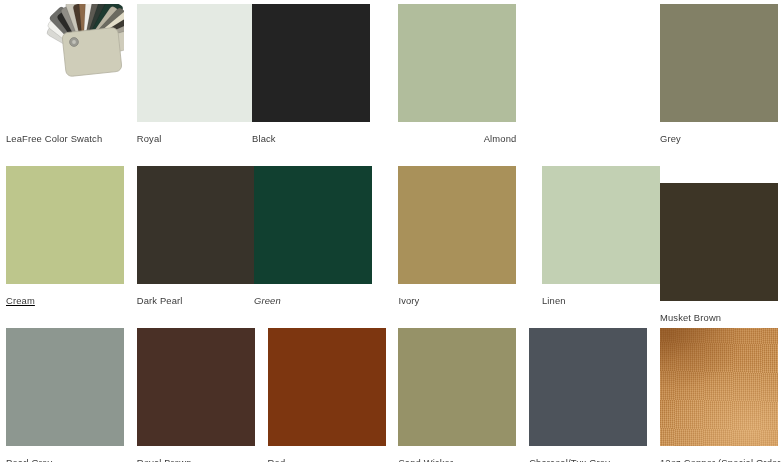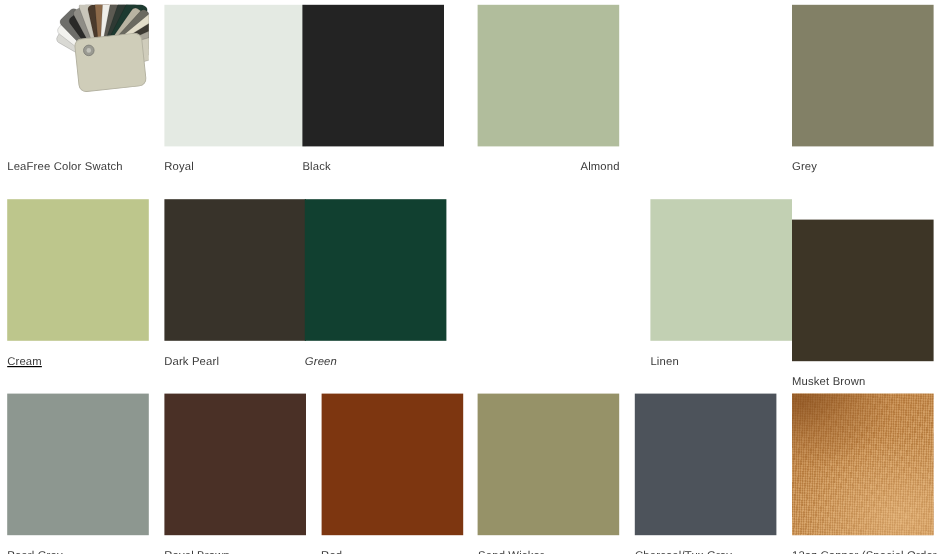--- a/index.html
+++ b/index.html
@@ -149,20 +149,24 @@
       <span class="swatch-label">Cream</span>
     </div>
     <div class="swatch-cell" style="left: 136.8px; top: 166px;">
       <span class="swatch-chip" style="background: rgb(56, 51, 42); width: 118px; height: 118px;"></span>
       <span class="swatch-label">Dark Pearl</span>
     </div>
     <div class="swatch-cell" style="left: 254px; top: 166px; font-style: italic;">
       <span class="swatch-chip" style="background: rgb(17, 64, 48); width: 118px; height: 118px;"></span>
       <span class="swatch-label">Green</span>
     </div>
+    <div class="swatch-cell" style="left: 398.4px; top: 166px;">
+      <span class="swatch-chip" style="background: rgb(169, 145, 90); width: 118px; height: 118px;"></span>
+      <span class="swatch-label">Ivory</span>
+    </div>
     <div class="swatch-cell" style="left: 542px; top: 166px;">
       <span class="swatch-chip" style="background: rgb(194, 208, 179); width: 118px; height: 118px;"></span>
       <span class="swatch-label">Linen</span>
     </div>
     <div class="swatch-cell" style="left: 660px; top: 183px;">
       <span class="swatch-chip" style="background: rgb(61, 53, 38); width: 118px; height: 118px;"></span>
       <span class="swatch-label">Musket Brown</span>
     </div>
     <div class="swatch-cell" style="left: 6px; top: 328px;">
       <span class="swatch-chip" style="background: rgb(141, 151, 144); width: 118px; height: 118px;"></span>

